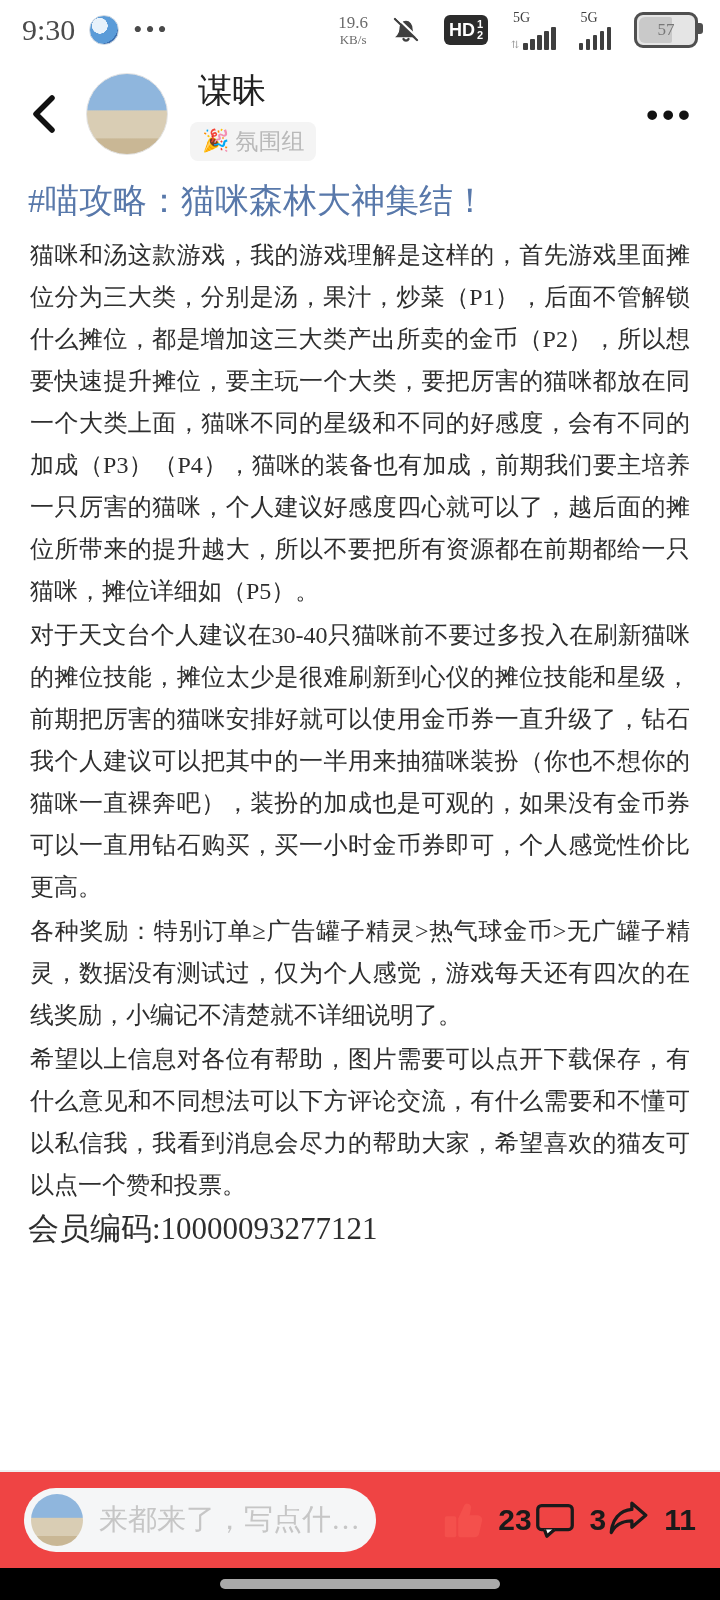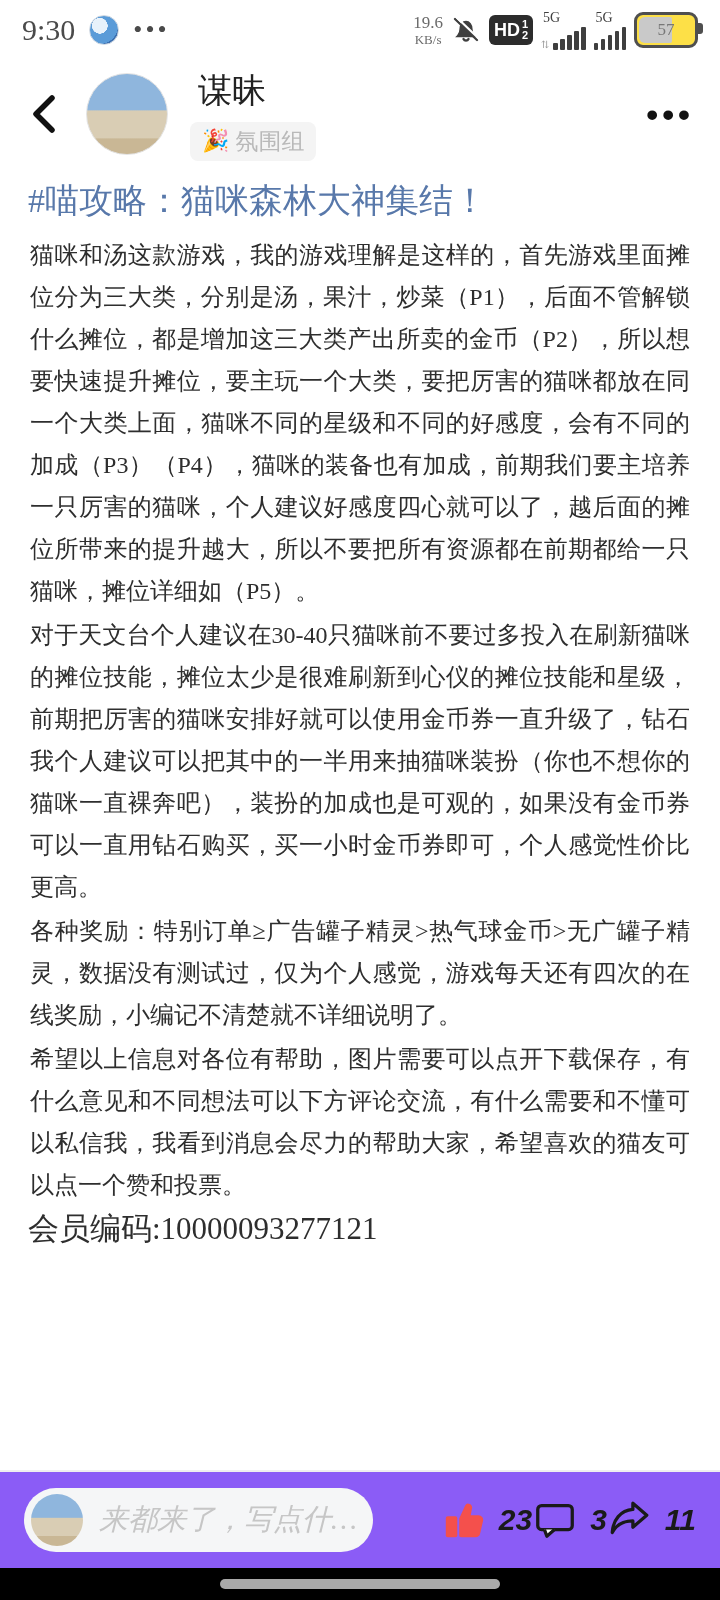--- a/index.html
+++ b/index.html
@@ -17,38 +17,38 @@
     color:#4c4c4c;
   }
   .status-left{display:flex;align-items:center;gap:14px;}
   .status-time{font-size:30px;color:#4a4a4a;}
   .app-dot{
     width:28px;height:28px;border-radius:50%;
     background:radial-gradient(circle at 35% 35%, #e8f2fb 0 30%, #5a9bd8 31% 70%, #3c6fb0 71%);
     border:1px solid #cfd8e2;
   }
   .status-more-dots{font-size:26px;letter-spacing:3px;color:#4a4a4a;line-height:0;}
-  .status-right{margin-left:auto;display:flex;align-items:center;gap:8px;}
+  .status-right{margin-left:auto;display:flex;align-items:center;gap:23px;}
   .net-speed{display:flex;flex-direction:column;align-items:center;line-height:1;color:#6b6b6b;}
   .net-speed .v{font-size:17px;}
   .net-speed .u{font-size:13px;margin-top:2px;}
   .hd-badge{
     background:#2c2c2c;color:#fff;border-radius:6px;height:30px;
     display:flex;align-items:center;padding:0 5px;gap:2px;
   }
   .hd-badge .hd{font-weight:bold;font-size:18px;}
   .hd-badge .subs{display:flex;flex-direction:column;line-height:1;font-size:11px;font-weight:bold;}
   .sig{display:flex;flex-direction:column;align-items:flex-start;line-height:1;}
   .sig .g{font-size:14px;color:#3f3f3f;margin-left:2px;}
   .bars{display:flex;align-items:flex-end;gap:2.5px;margin-top:2px;}
   .bars i{display:block;width:4.5px;background:#3f3f3f;border-radius:1px;}
   .bars .b1{height:7px;}.bars .b2{height:11px;}.bars .b3{height:15px;}.bars .b4{height:19px;}.bars .b5{height:23px;}
   .updown{font-size:10px;color:#9a9a9a;margin-right:1px;align-self:flex-end;}
   .battery{position:relative;width:58px;height:30px;border:3px solid #4f4f4f;border-radius:9px;
-    display:flex;align-items:center;justify-content:center;background:#fde047;}
+    display:flex;align-items:center;justify-content:center;background:#e5e5e5;}
   .battery .fill{position:absolute;left:2px;top:2px;bottom:2px;width:57%;background:#c9c9c9;border-radius:6px 2px 2px 6px;}
   .battery .num{position:relative;font-size:17px;color:#777;}
   .battery:after{content:"";position:absolute;right:-8px;top:8px;width:5px;height:11px;background:#4f4f4f;border-radius:0 3px 3px 0;}
 
   
   .header{
     position:absolute;top:60px;left:0;right:0;height:108px;
     display:flex;align-items:center;padding:0 26px;box-sizing:border-box;
   }
   .back-btn{width:44px;height:60px;display:flex;align-items:center;}
@@ -68,23 +68,23 @@
   .header-more{margin-left:auto;font-size:34px;letter-spacing:4px;color:#111;font-weight:bold;line-height:0;}
 
   
   .content{position:absolute;top:176px;left:0;right:0;bottom:130px;padding:0 28px;box-sizing:border-box;overflow:hidden;}
   .post-title{font-size:34px;line-height:50px;color:#5878aa;margin:0 0 8px 0;}
   .post-body p{font-size:24px;line-height:42px;color:#2e2e2e;margin:2px;text-align:justify;}
   .member-code{font-size:31px;line-height:42px;color:#2e2e2e;}
 
   
   .bottom-bar{
-    position:absolute;left:0;right:0;bottom:32px;height:98px;background:#8b5cf6;
+    position:absolute;left:0;right:0;bottom:32px;height:98px;background:#ef4444;
     border-top:2px solid #efefef;display:flex;align-items:center;
-    padding:0 24px;box-sizing:border-box;gap:10px;font-style:italic;
+    padding:0 24px;box-sizing:border-box;gap:10px;
   }
   .comment-input{
     flex:0 0 345px;height:64px;background:#f5f6f7;border-radius:32px;
     display:flex;align-items:center;padding:0 16px 0 7px;box-sizing:border-box;gap:16px;
   }
   .comment-input .mini-avatar{
     width:52px;height:52px;border-radius:50%;flex:0 0 auto;
     background:linear-gradient(180deg,#8fb6dd 0 45%,#d9cdb4 46% 80%,#c9b795 81%);
   }
   .comment-placeholder{font-size:29px;color:#c6c6c6;white-space:nowrap;overflow:hidden;}

